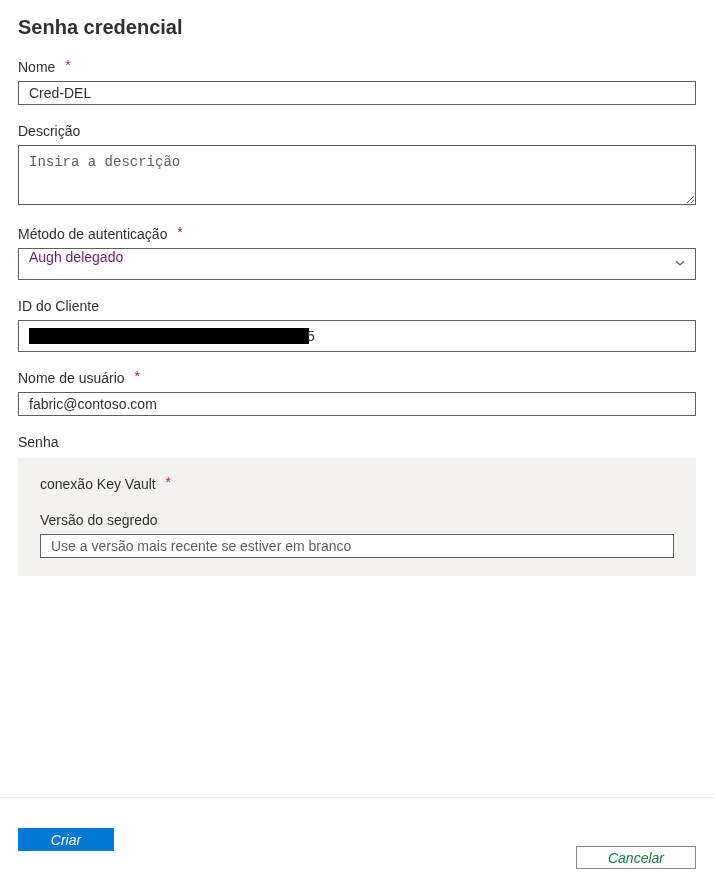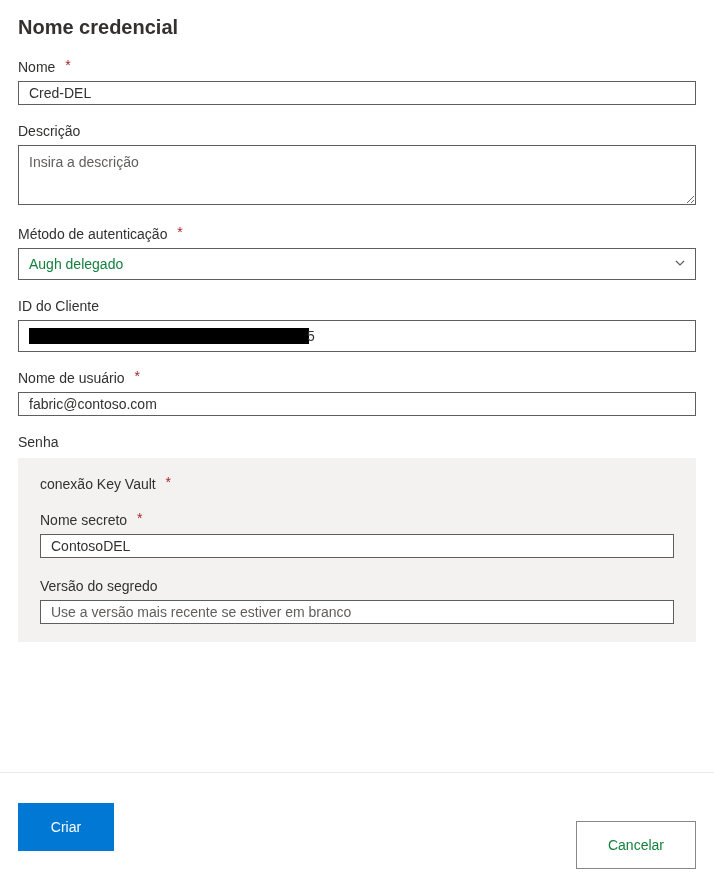--- a/index.html
+++ b/index.html
@@ -53,45 +53,45 @@
     }
     .text-input::placeholder {
       color: #605e5c;
     }
     .textarea-input {
       width: 100%;
       height: 60px;
       padding: 8px 10px;
       border: 1px solid #605e5c;
       font-size: 14px;
-      font-family: Liberation Sans, sans-serif;
+      font-family: Liberation Mono, monospace;
       color: #323130;
       background: #ffffff;
       resize: vertical;
       outline: none;
     }
     .textarea-input::placeholder {
       color: #605e5c;
     }
     .select-wrapper {
       position: relative;
       width: 100%;
     }
     .select-input {
       width: 100%;
       height: 32px;
       padding: 0 30px 0 10px;
       border: 1px solid #605e5c;
       font-size: 14px;
       font-family: inherit;
-      color: #15803d;
+      color: #701a75;
       background: #ffffff;
       cursor: pointer;
       display: flex;
-      align-items: center;
+      align-items: flex-start;
     }
     .chevron {
       position: absolute;
       right: 10px;
       top: 50%;
       transform: translateY(-50%);
       pointer-events: none;
     }
     .chevron svg {
       width: 12px;
@@ -134,46 +134,47 @@
       left: 0;
       right: 0;
       border-top: 1px solid #edebe9;
       padding: 12px 18px;
       display: flex;
       justify-content: space-between;
       align-items: center;
       background: #ffffff;
     }
     .btn {
-      height: 48px;
+      height: 23px;
       padding: 0 31px;
       font-size: 14px;
       font-family: inherit;
       cursor: pointer;
       border: none;
       outline: none;
+      font-style: italic;
     }
     .btn-primary {
       background: #0078d4;
       color: #ffffff;
       min-width: 96px;
     }
     .btn-secondary {
       background: #ffffff;
       color: #15803d;
       border: 1px solid #8a8886;
       min-width: 96px;
       margin-top: 36px;
     }
   </style>
 </head>
 <body>
 
 <div class="container">
-  <h1 class="page-title">Nome credencial</h1>
+  <h1 class="page-title">Senha credencial</h1>
 
   <div class="field-group">
     <label class="field-label">
       <span>Nome</span>
       <span class="required">*</span>
     </label>
     <input type="text" class="text-input" value="Cred-DEL" style="">
   </div>
 
   <div class="field-group">
@@ -218,27 +219,20 @@
     <label class="field-label">Senha</label>
     <div class="password-section">
 
       <div class="field-group">
         <label class="field-label">
           <span>conexão Key Vault</span>
           <span class="required">*</span>
         </label>
       </div>
 
-      <div class="field-group">
-        <label class="field-label">
-          <span>Nome secreto</span>
-          <span class="required">*</span>
-        </label>
-        <input type="text" class="text-input" value="ContosoDEL" style="">
-      </div>
 
       <div class="field-group">
         <label class="field-label">Versão do segredo</label>
         <input type="text" class="text-input" placeholder="Use a versão mais recente se estiver em branco" style="">
       </div>
 
     </div>
   </div>
 </div>
 

